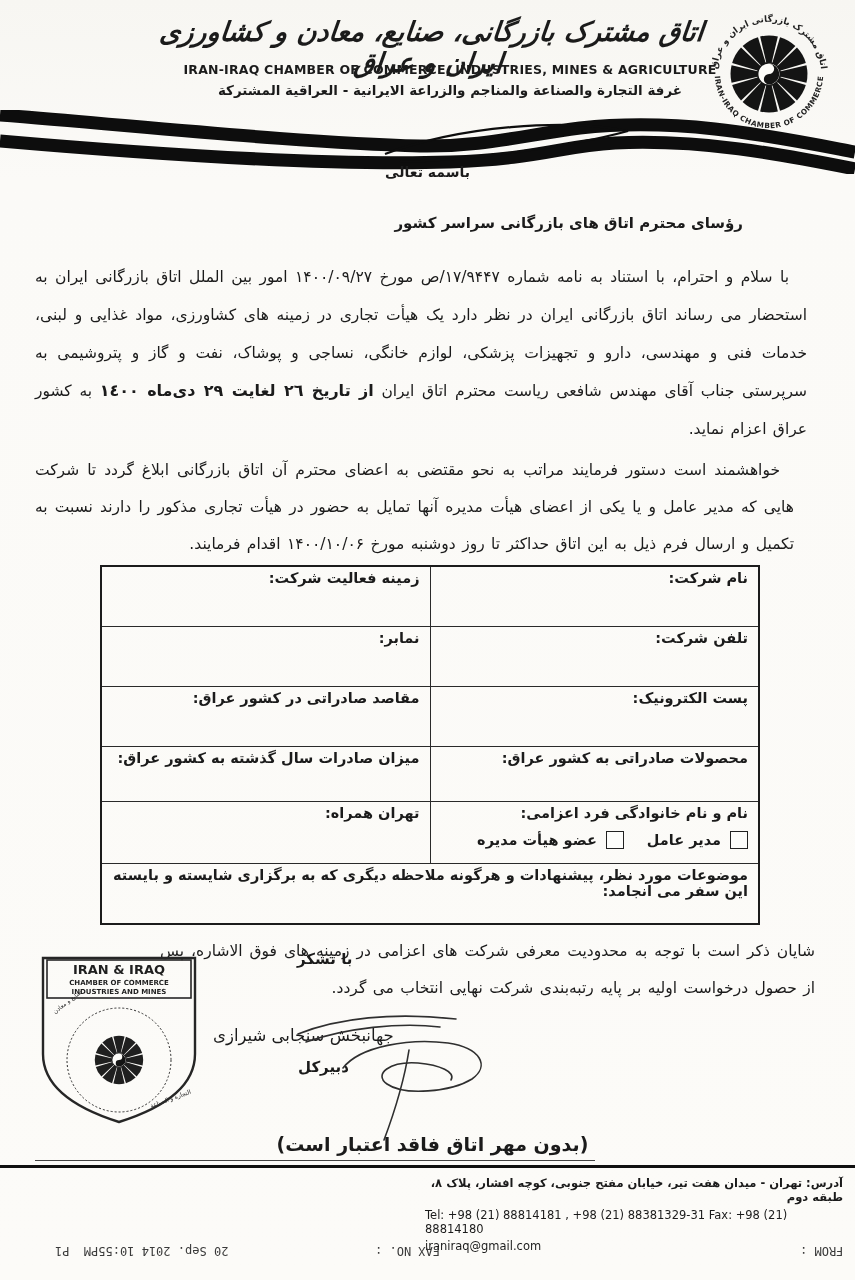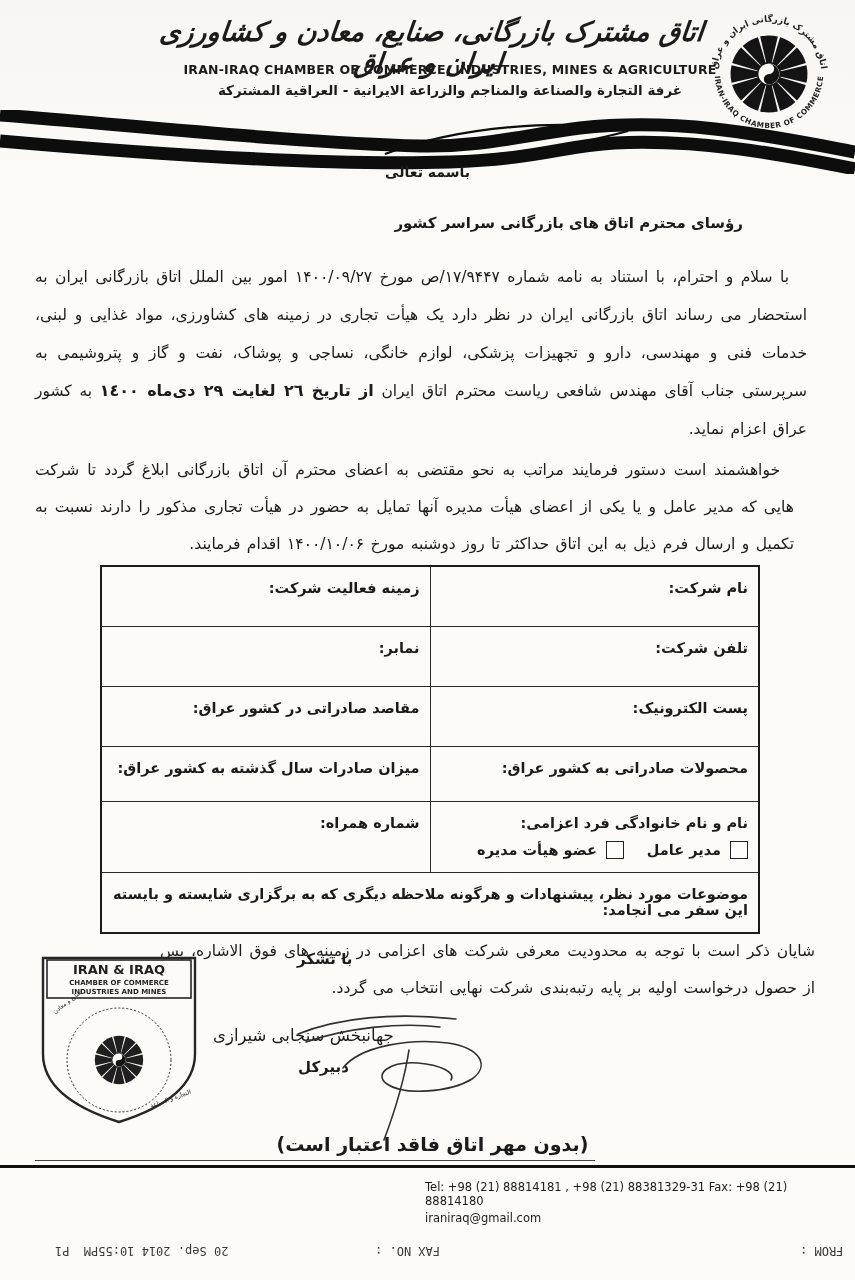--- a/index.html
+++ b/index.html
@@ -25,21 +25,21 @@
   .recipient{top:214px;right:112px;font-size:15px;font-weight:bold;direction:rtl;}
   .para{direction:rtl;text-align:justify;font-size:15.5px;line-height:38px;
     word-spacing:1.5px;}
   .para b{font-size:16px;}
   .p1{top:258px;right:48px;left:35px;text-indent:18px;}
   .p2{top:452px;right:61px;left:35px;text-indent:14px;line-height:37px;}
   
   table.form{position:absolute;top:565px;left:100px;width:660px;height:358px;
     border-collapse:collapse;table-layout:fixed;direction:rtl;}
   table.form td{border:1.6px solid #2a2a2a;vertical-align:top;
-    padding:13px 10px;font-size:14.5px;font-weight:bold;text-align:right;}
+    padding:3px 10px;font-size:14.5px;font-weight:bold;text-align:right;}
   table.form{border:2.5px solid #1c1c1c;}
   tr.r1{height:60px;}tr.r2{height:60px;}tr.r3{height:60px;}
   tr.r4{height:55px;}tr.r5{height:62px;}tr.r6{height:61px;}
   .cbx-line{display:flex;align-items:center;gap:9px;margin-top:10px;}
   .cbx{width:16px;height:16px;border:1.8px solid #222;background:#fdfdfb;
     display:inline-block;flex:0 0 auto;}
   
   .closing{top:933px;right:40px;left:160px;line-height:37px;}
   .stamp{top:950px;left:33px;width:172px;height:180px;}
   .sig-thanks{top:950px;left:297px;font-size:15px;font-weight:bold;direction:rtl;text-align:right;}
@@ -141,21 +141,21 @@
     <tr class="r5">
       <td>
         <div>نام و نام خانوادگی فرد اعزامی:</div>
         <div class="cbx-line">
           <span class="cbx"></span>
           <span>مدیر عامل</span>
           <span class="cbx" style="margin-right:14px"></span>
           <span>عضو هیأت مدیره</span>
         </div>
       </td>
-      <td>شماره همراه:</td>
+      <td>تهران همراه:</td>
     </tr>
     <tr class="r6">
       <td colspan="2">موضوعات مورد نظر، پیشنهادات و هرگونه ملاحظه دیگری که به برگزاری شایسته و بایسته این سفر می انجامد:</td>
     </tr>
   </tbody>
     </table>
 
   <div class="abs para closing">شایان ذکر است با توجه به محدودیت معرفی شرکت های اعزامی در زمینه های فوق الاشاره، پس از حصول درخواست اولیه بر پایه رتبه‌بندی شرکت نهایی انتخاب می گردد.</div>
 
   <svg class="abs stamp" viewBox="0 0 172 180">
@@ -184,20 +184,21 @@
       <path d="M121,58 C116,90 105,124 96,148"></path>
     </g>
   </svg>
 
   <div class="abs validity">(بدون مهر اتاق فاقد اعتبار است)</div>
 
   <div class="abs sep-thin"></div>
   <div class="abs sep-thick"></div>
 
   <div class="abs foot-right">
+    <div class="fa">آدرس: تهران - میدان هفت تیر، خیابان مفتح جنوبی، کوچه افشار، پلاک ۸، طبقه دوم</div>
     <div class="tel">Tel: +98 (21) 88814181 ,  +98 (21) 88381329-31   Fax: +98 (21) 88814180</div>
     <div class="mail">iraniraq@gmail.com</div>
   </div>
 
 
   <div class="abs fax">
     <span class="dt">20 Sep. 2014 10:55PM  P1</span>
     <span class="no">FAX NO. :</span>
     <span class="fr">FROM :</span>
   </div>

